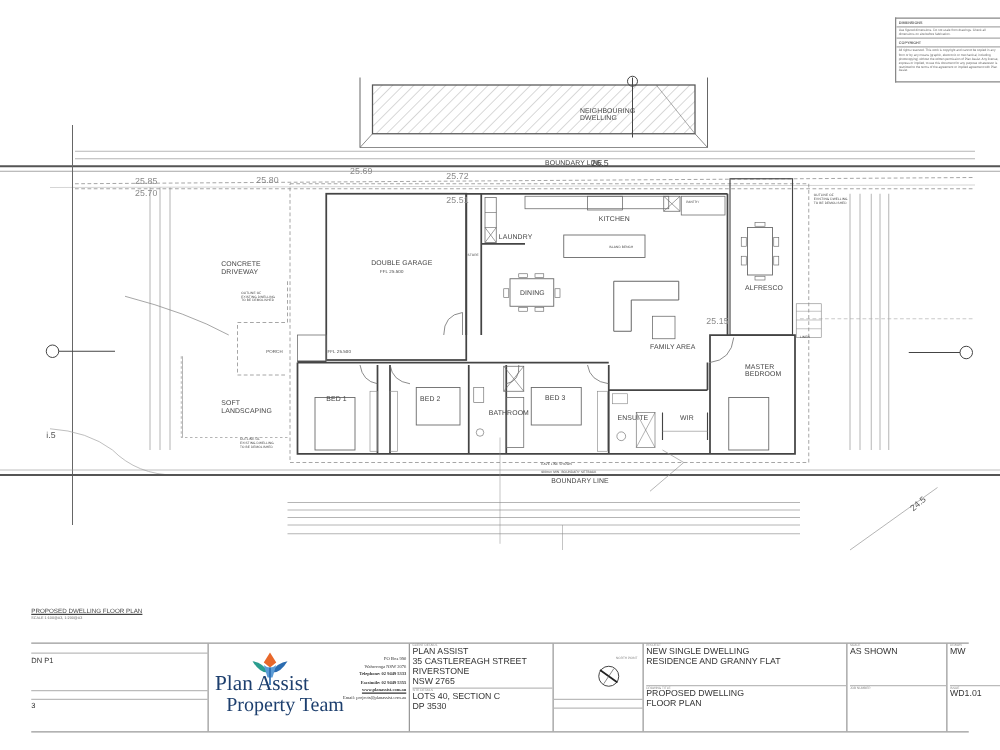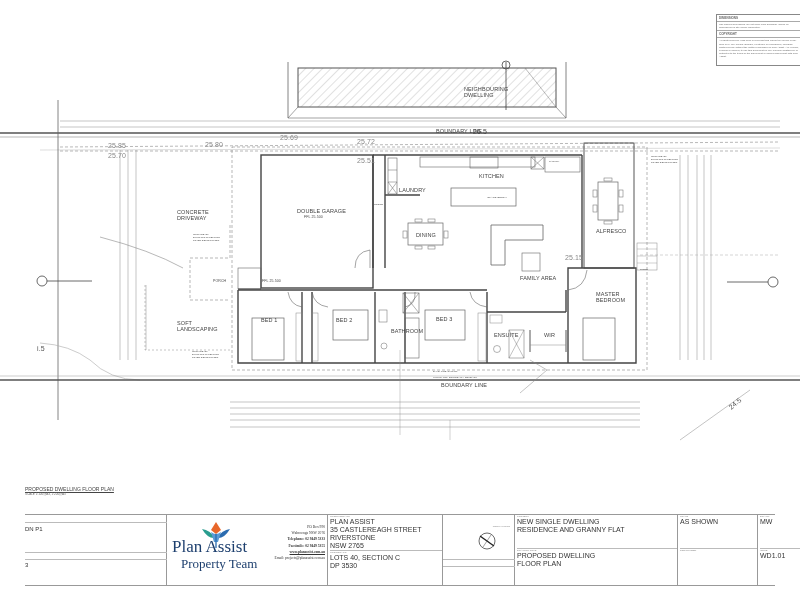--- a/index.html
+++ b/index.html
@@ -12,21 +12,21 @@
   .notes .h{font-weight:bold;font-size:3px;padding:1px 2px;border-bottom:1px solid #aaa;}
   .notes .t{padding:1px 2px;line-height:3.2px;}
   .plan-title{position:absolute;left:25px;top:486px;font-size:5px;color:#444;text-decoration:underline;}
   .plan-scale{position:absolute;left:25px;top:492px;font-size:3px;color:#666;}
   
   .tb{position:absolute;left:25px;top:514px;width:750px;height:70px;border-top:1px solid #999;border-bottom:1px solid #999;}
   .tb .cell{position:absolute;box-sizing:border-box;}
   .tb .v{font-size:7px;color:#333;line-height:8px;}
   .tb .cap{font-size:2.5px;color:#888;}
   .logo-name{position:absolute;left:172px;top:537px;font-family:"Liberation Serif",serif;font-size:17px;color:#1d3f6e;}
-  .logo-sub{position:absolute;left:181px;top:556px;font-family:"Liberation Serif",serif;font-size:13px;color:#1d3f6e;}
+  .logo-sub{position:absolute;left:181px;top:556px;font-family:"Liberation Serif",serif;font-size:16px;color:#1d3f6e;}
   .contact{position:absolute;left:250px;top:524px;width:75px;text-align:right;font-family:"Liberation Serif",serif;font-size:3.6px;color:#333;line-height:6.2px;}
   .contact .b{font-weight:bold;}
   .contact .u{text-decoration:underline;font-weight:bold;}
 </style>
 </head>
 <body>
 
 <div class="plan">
   <svg width="800" height="500" viewBox="0 0 800 500" style="position:absolute;left:0;top:0;">
     <defs>

